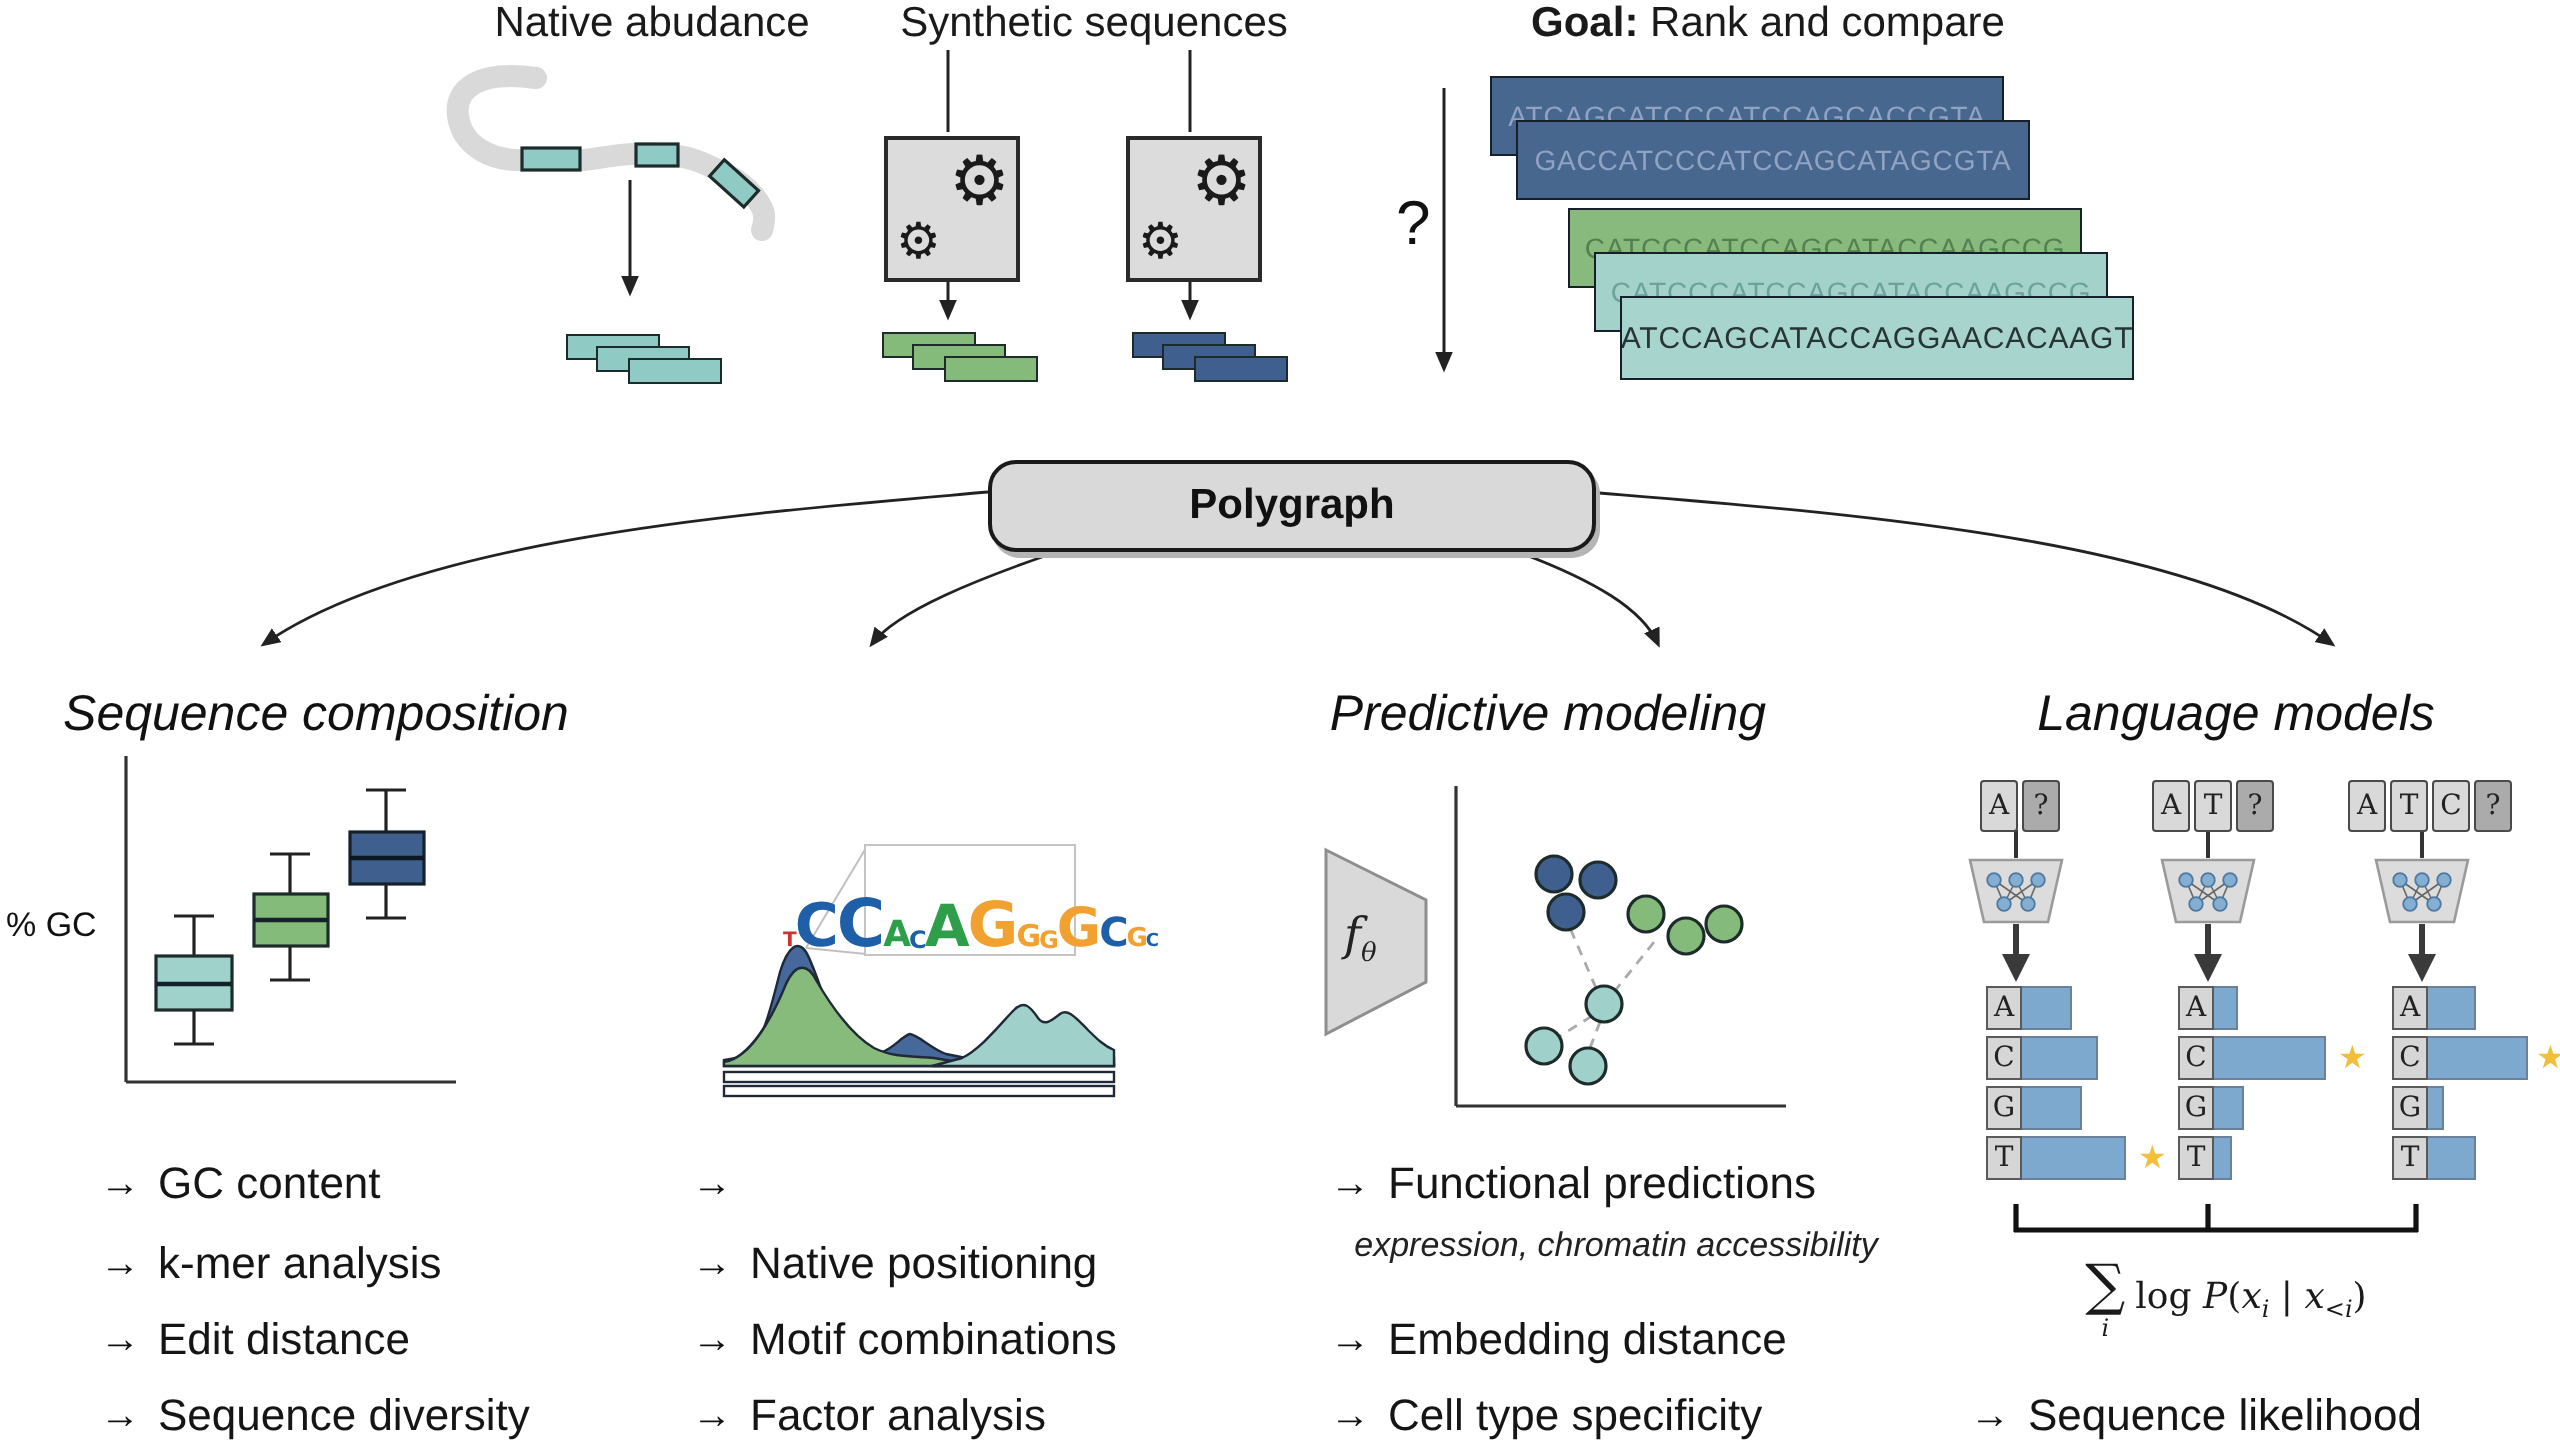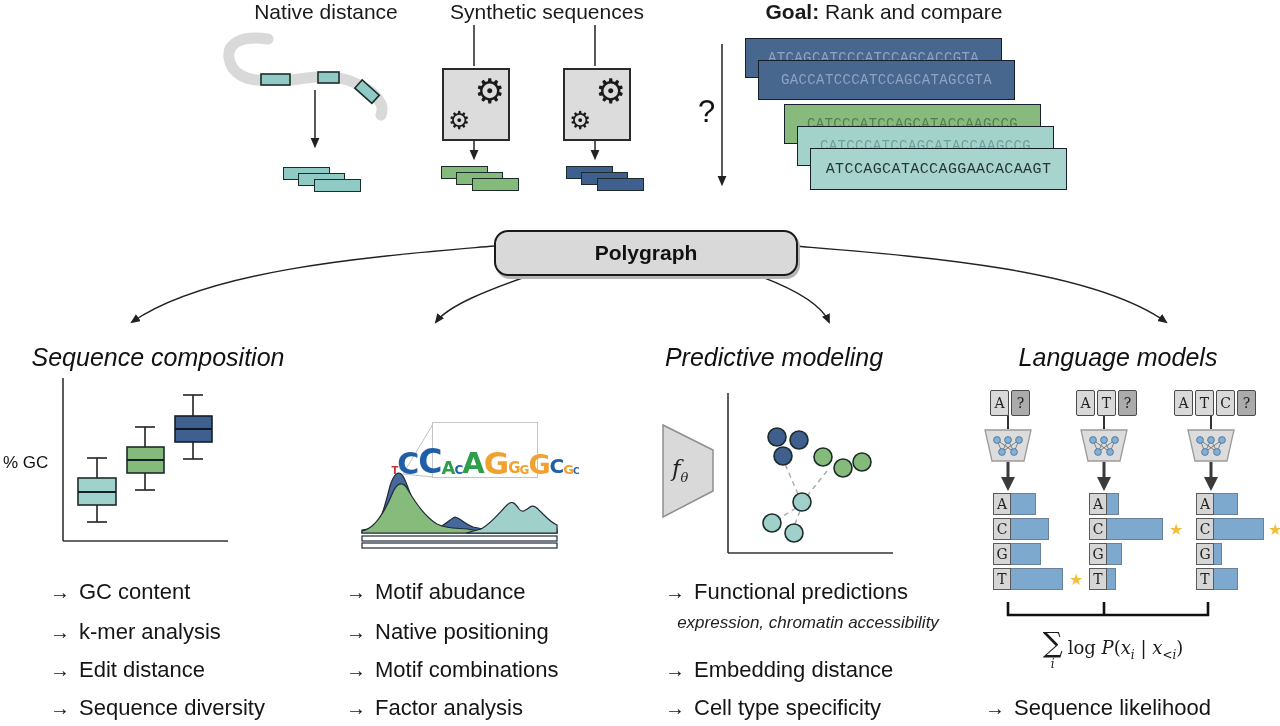--- a/index.html
+++ b/index.html
@@ -20,21 +20,21 @@
   
   .stack{position:absolute;}
   .stack .piece{position:absolute;width:45px;height:11px;border:1.6px solid #1d2b2b;}
   .stack.teal .piece{background:#8fcbc4;}
   .stack.green .piece{background:#85bb7a;}
   .stack.blue .piece{background:#3f608e;}
   .piece.p0{left:0;top:0;} .piece.p1{left:15px;top:6px;} .piece.p2{left:31px;top:12px;}
 
   
   .goal-card{position:absolute;width:255px;height:38px;border:1.6px solid #17202a;
-             font-family:Liberation Mono, monospace;font-size:14px;letter-spacing:.4px;
+             font-family:Liberation Sans, sans-serif;font-size:14px;letter-spacing:.4px;
              display:flex;align-items:center;justify-content:center;white-space:nowrap;overflow:hidden;}
   .gc-blue{background:#48678f;color:#8fa3c4;}
   .gc-green{background:#88ba7d;color:#557f4f;}
   .gc-teal{background:#a3d2cb;color:#6ba39b;}
   .gc-front{background:#a7d5ce;color:#273535;font-size:15px;height:40px;}
 
   .qmark{position:absolute;left:698px;top:94px;font-size:31px;color:#111;}
 
   
   .polygraph{position:absolute;left:494px;top:230px;width:300px;height:42px;background:#d9d9d9;
@@ -250,21 +250,21 @@
     </g>
 
     <g stroke="#111" stroke-width="2.6">
       <line x1="1008" y1="602" x2="1008" y2="616"></line>
       <line x1="1104" y1="602" x2="1104" y2="616"></line>
       <line x1="1208" y1="602" x2="1208" y2="616"></line>
       <line x1="1007" y1="615" x2="1209" y2="615"></line>
     </g>
   </svg>
 
-  <div class="top-label" style="left:226px;width:200px;">Native distance</div>
+  <div class="top-label" style="left:226px;width:200px;">Native abudance</div>
   <div class="top-label" style="left:446px;width:202px;">Synthetic sequences</div>
   <div class="top-label" style="left:756px;width:256px;">
     <span class="goal-bold">Goal:</span><span> Rank and compare</span>
   </div>
 
   <div class="gen-box" style="left:442px;top:68px;">
     <span class="gear big">⚙</span>
     <span class="gear small">⚙</span>
   </div>
   <div class="gen-box" style="left:563px;top:68px;">
@@ -418,21 +418,20 @@
     <span class="arr">→</span>
     <span class="txt">Edit distance</span>
     </div>
   <div class="bullet" style="left:50px;top:694px;">
     <span class="arr">→</span>
     <span class="txt">Sequence diversity</span>
     </div>
 
   <div class="bullet" style="left:346px;top:578px;">
     <span class="arr">→</span>
-    <span class="txt">Motif abudance</span>
     </div>
   <div class="bullet" style="left:346px;top:618px;">
     <span class="arr">→</span>
     <span class="txt">Native positioning</span>
     </div>
   <div class="bullet" style="left:346px;top:656px;">
     <span class="arr">→</span>
     <span class="txt">Motif combinations</span>
     </div>
   <div class="bullet" style="left:346px;top:694px;">

